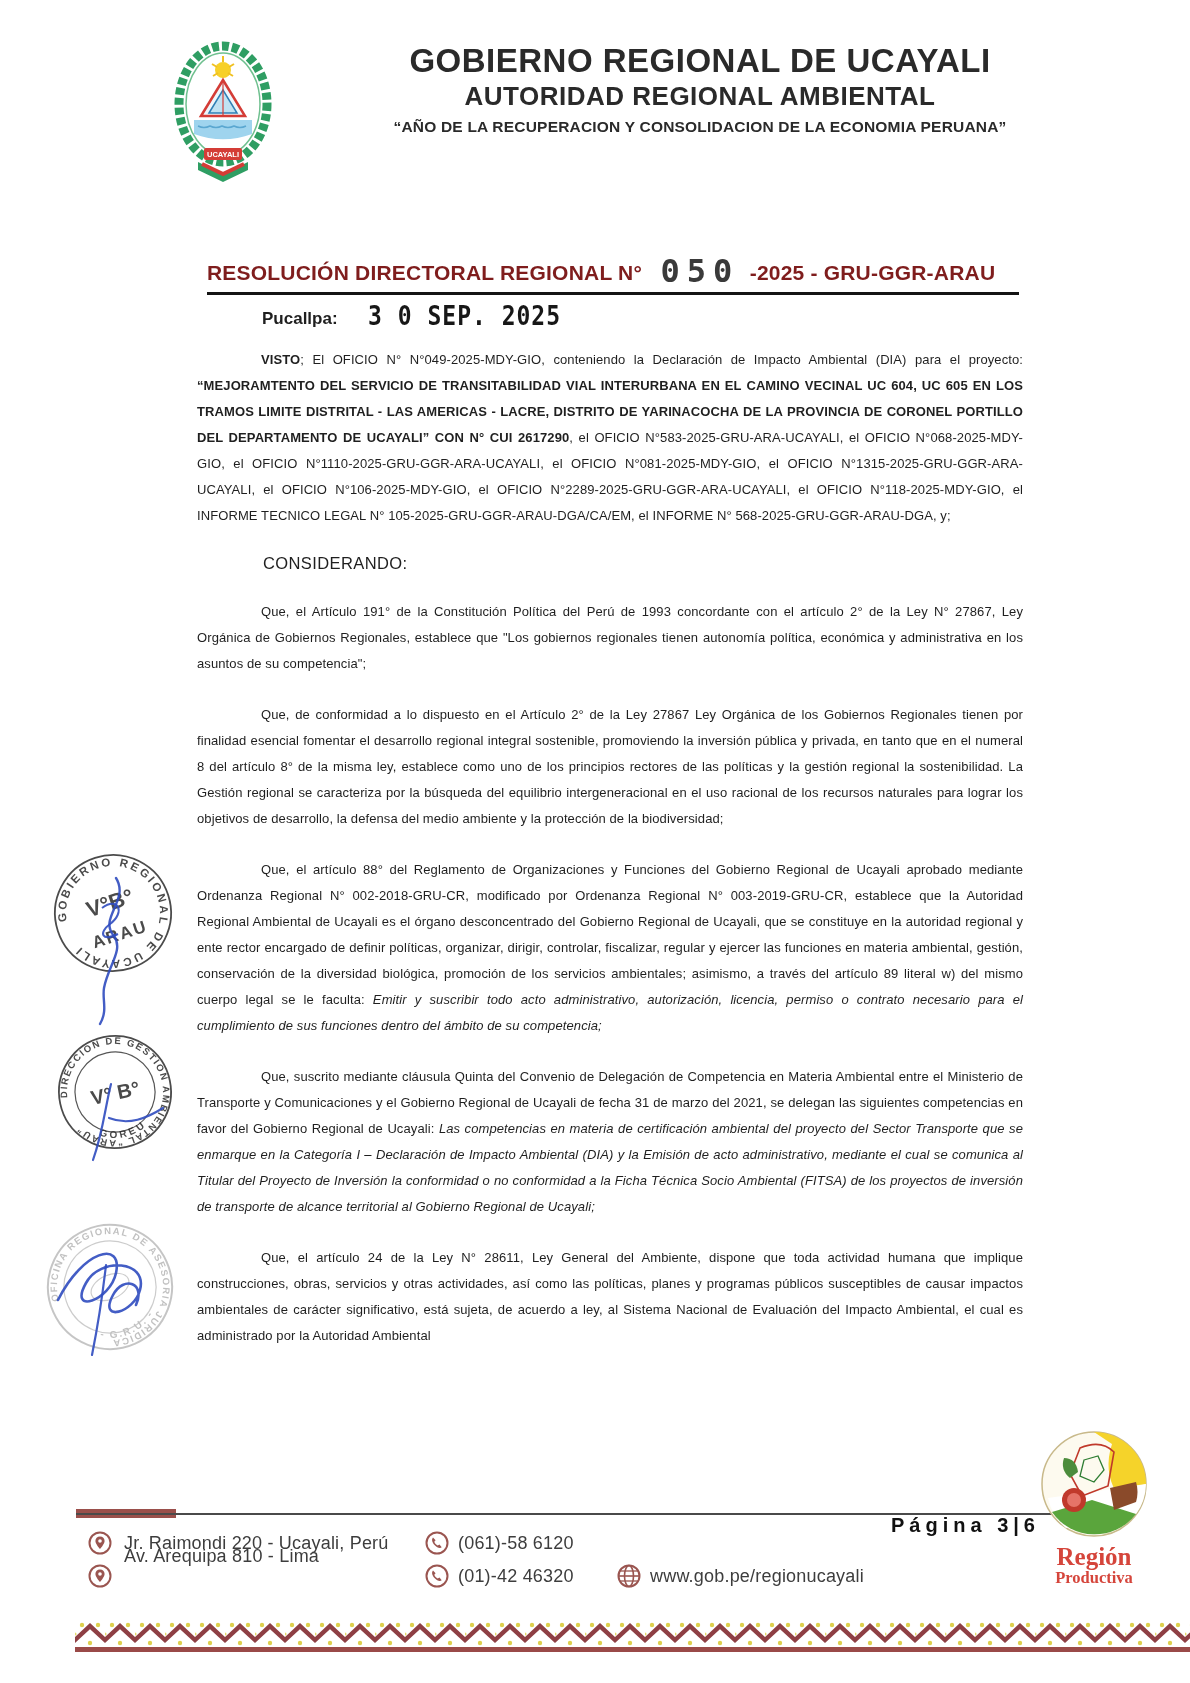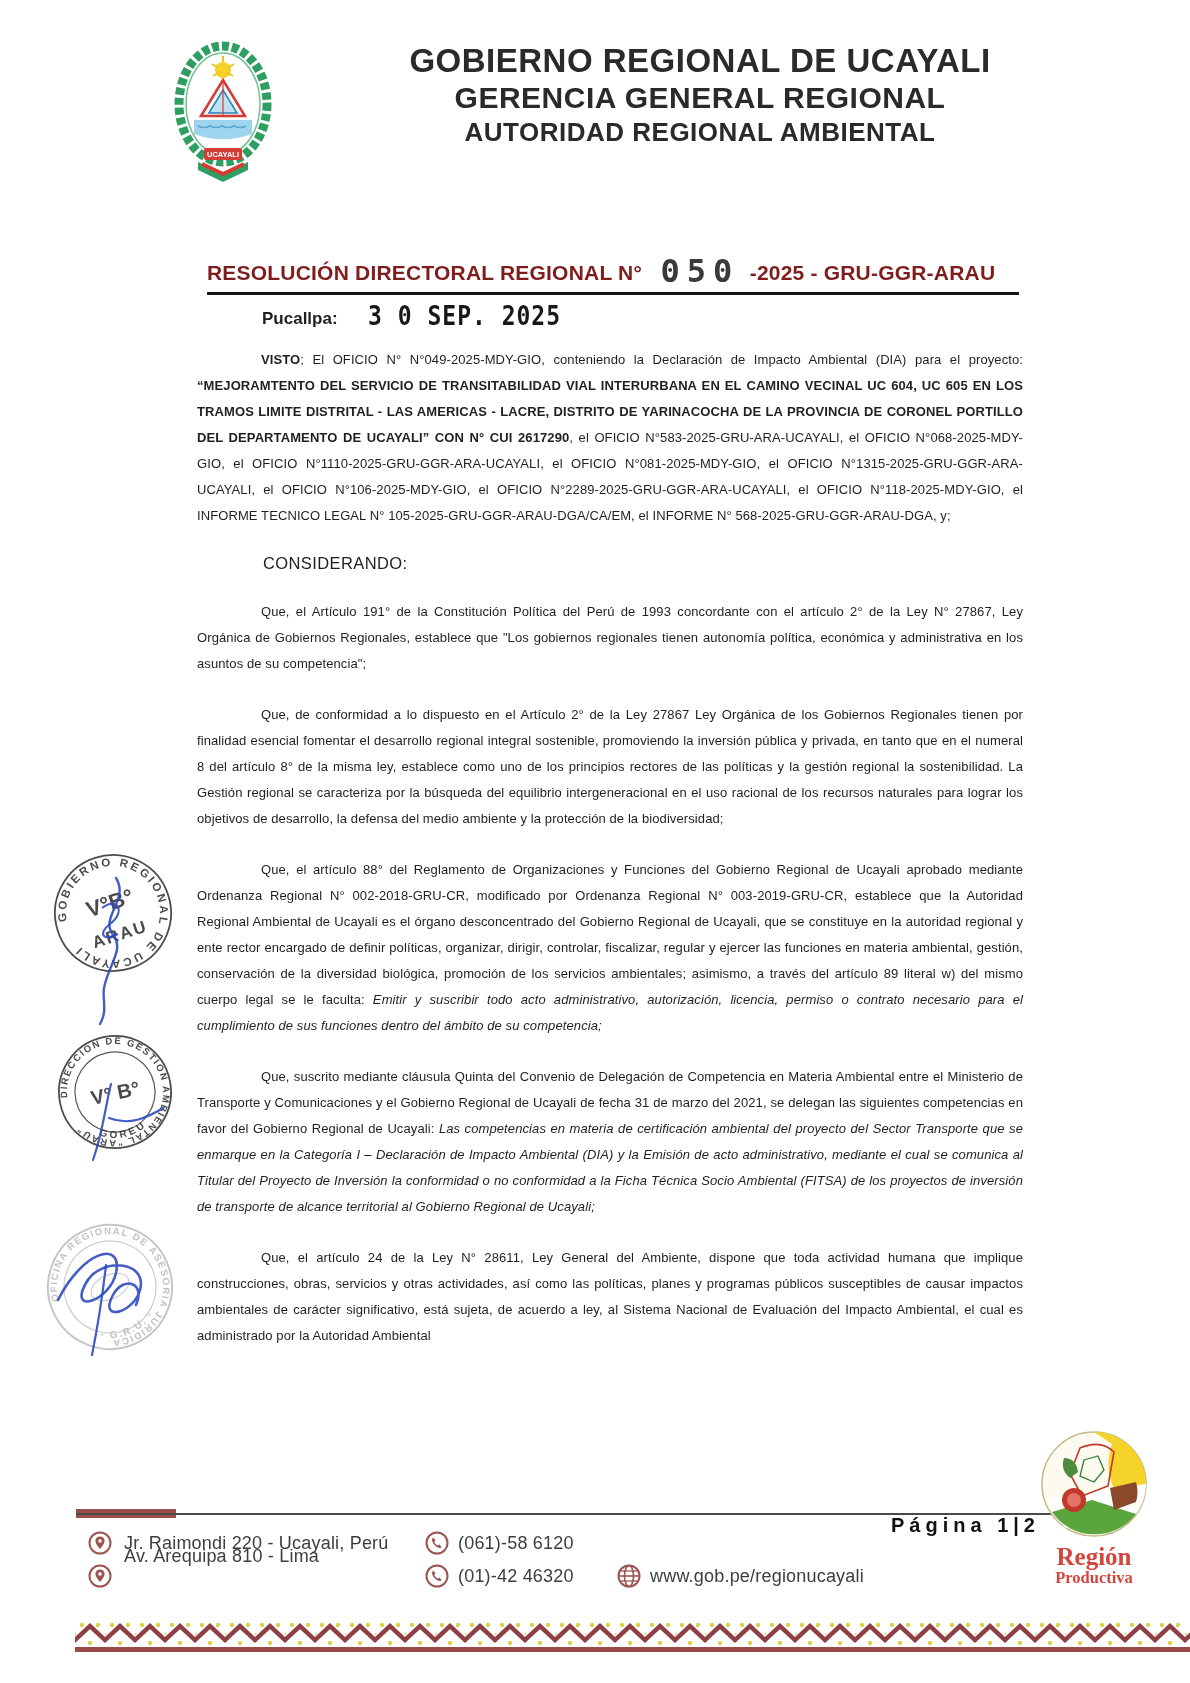--- a/index.html
+++ b/index.html
@@ -79,22 +79,22 @@
       <path d="M30,86 q6,3 12,0 q6,3 12,0 q6,3 12,0 q6,3 12,0" fill="none" stroke="#5aa7d0" stroke-width="1.5"></path>
       <rect x="36" y="108" width="38" height="12" rx="2" fill="#d43c36"></rect>
       <text x="55" y="117" font-size="7.5" font-weight="bold" fill="#ffffff" text-anchor="middle" font-family="Liberation Sans, sans-serif">UCAYALI</text>
       <path d="M30,122 L55,134 L80,122 L80,130 L55,142 L30,130 Z" fill="#2f9e63"></path>
       <path d="M34,124 L55,134 L76,124" fill="none" stroke="#d43c36" stroke-width="4"></path>
     </svg>
   </div>
 
   <div class="hdr-titles">
     <div class="hdr-l1">GOBIERNO REGIONAL DE UCAYALI</div>
-    <div class="hdr-l2">GERENCIA GENERAL REGIONAL</div>
     <div class="hdr-l3">AUTORIDAD REGIONAL AMBIENTAL</div>
+    <div class="hdr-motto">“AÑO DE LA RECUPERACION Y CONSOLIDACION DE LA ECONOMIA PERUANA”</div>
   </div>
 
   <div class="res-title">
     <span class="res-prefix">RESOLUCIÓN DIRECTORAL REGIONAL N°</span>
     <span class="res-number">050</span>
     <span class="res-suffix">-2025 - GRU-GGR-ARAU</span>
   </div>
 
   <div class="dateline">
     <span class="date-label">Pucallpa:</span>
@@ -168,21 +168,21 @@
         <ellipse cx="82" cy="82" rx="20" ry="12" fill="none" stroke="#7a7a7a" stroke-width="1.2"></ellipse>
       </g>
       <path d="M30,95 C55,45 95,35 88,68 C82,96 40,110 58,78 C72,52 120,55 112,85 C106,108 70,118 85,90 C96,70 118,78 108,100" fill="none" stroke="#2f4bbf" stroke-width="2.6" stroke-linecap="round" opacity="0.9"></path>
       <path d="M78,60 C74,95 70,120 64,150" fill="none" stroke="#2f4bbf" stroke-width="2.2" stroke-linecap="round" opacity="0.9"></path>
     </svg>
   </div>
 
   <div class="sep-bar"></div>
   <div class="sep-line"></div>
 
-  <div class="page-label">Página 1|2</div>
+  <div class="page-label">Página 3|6</div>
 
   <svg class="cicon" style="left:88px;top:1531px;" viewBox="0 0 24 24">
     <circle cx="12" cy="12" r="10.5" fill="none" stroke="#9a5550" stroke-width="2"></circle>
     <path d="M12,5.5 c-2.8,0 -4.6,2 -4.6,4.4 c0,3 4.6,8 4.6,8 s4.6,-5 4.6,-8 c0,-2.4 -1.8,-4.4 -4.6,-4.4 z" fill="#9a5550"></path>
     <circle cx="12" cy="10" r="1.8" fill="#ffffff"></circle>
   </svg>
   <div class="contact" style="left:124px;top:1533px;">Jr. Raimondi 220 - Ucayali, Perú</div>
 
   <svg class="cicon" style="left:425px;top:1531px;" viewBox="0 0 24 24">
     <circle cx="12" cy="12" r="10.5" fill="none" stroke="#9a5550" stroke-width="2"></circle>

